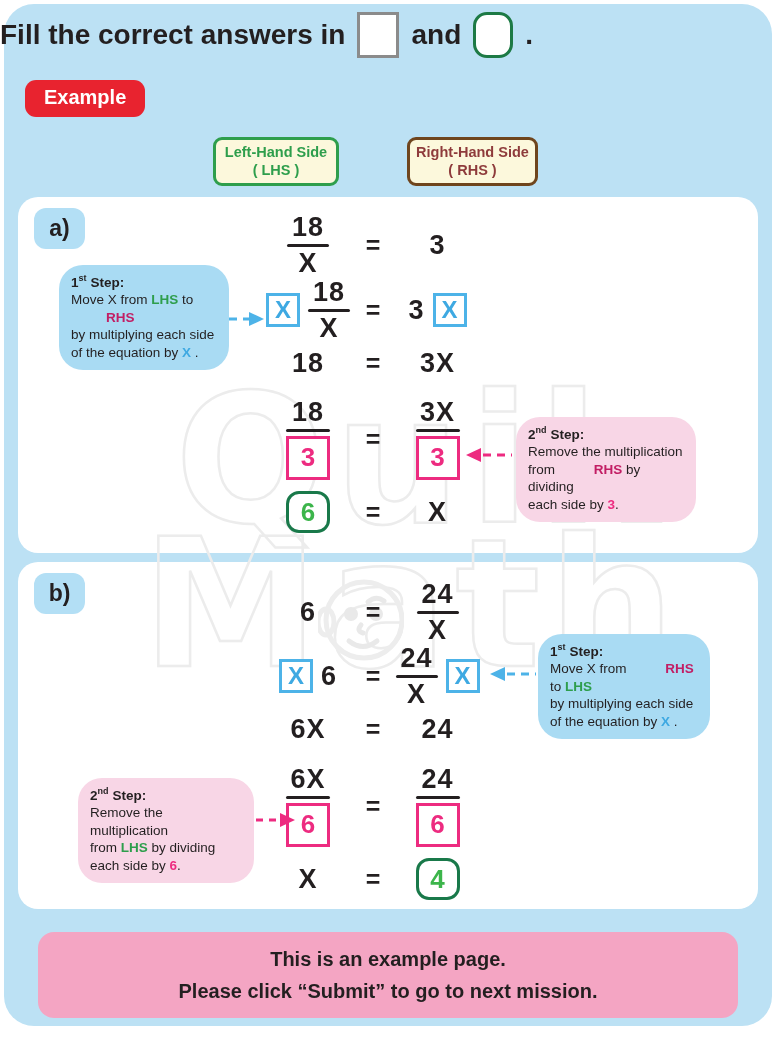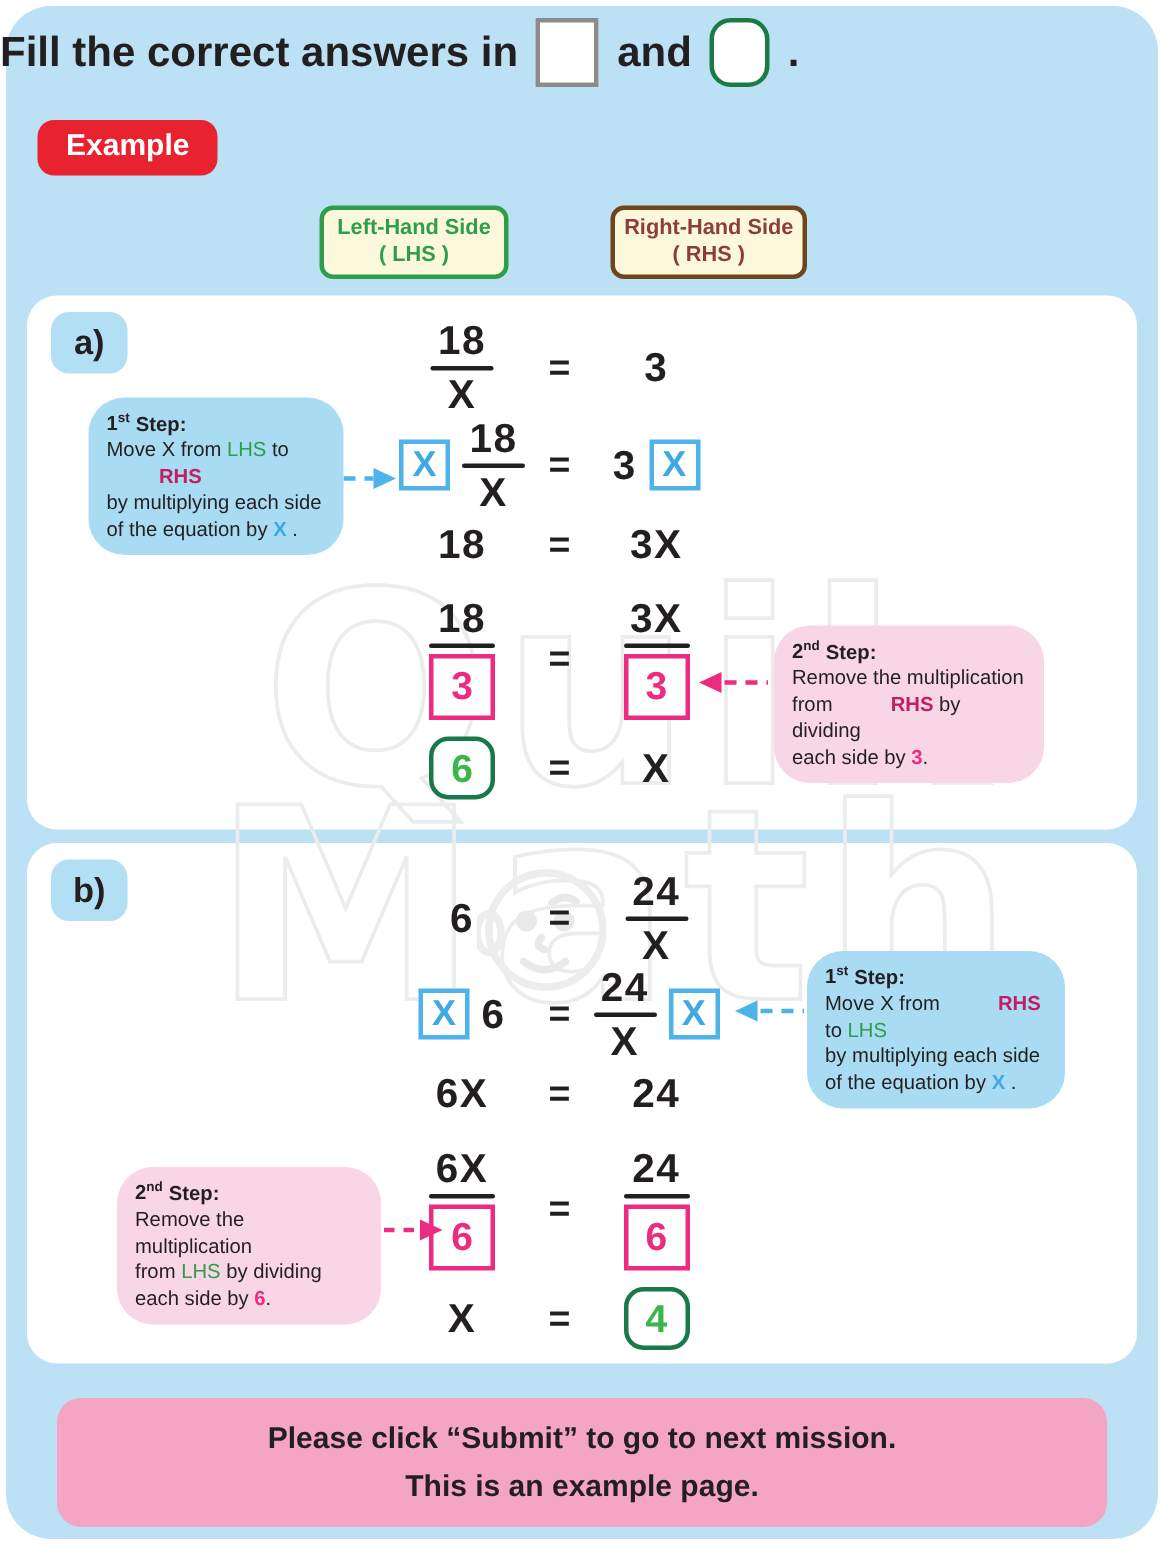--- a/index.html
+++ b/index.html
@@ -42,21 +42,21 @@
   .pink-box { width:44px; height:44px; border:3px solid #ed2b80; color:#ed2b80; background:#ffffff; display:flex; align-items:center; justify-content:center; font-size:26px; font-weight:bold; margin-top:2px; }
   .green-box { width:44px; height:42px; border:3px solid #19794a; border-radius:13px; color:#3cb54b; background:#ffffff; display:flex; align-items:center; justify-content:center; font-size:26px; font-weight:bold; }
 
   
   .callout { position:absolute; border-radius:24px; padding:8px 10px 9px 12px; font-size:13.5px; line-height:1.3; }
   .callout .co-title { font-weight:bold; font-size:13.5px; }
   .callout .co-title sup { font-size:9px; }
   .callout .co-title .co-word { margin-left:4px; }
   .co-blue { background:#a9dbf3; }
   .co-pink { background:#f8d6e6; }
-  .c-green { color:#2e9e4c; font-weight:normal; }
+  .c-green { color:#2e9e4c; font-weight:bold; }
   .c-magenta { color:#c21e64; font-weight:bold;padding-left:35px; }
   .c-blue { color:#3ea9e2; font-weight:bold; }
   .c-pink { color:#ed2b80; font-weight:bold; }
   .arrow { position:absolute; }
 
   
   .wm { position:absolute; z-index:0; font-family:"DejaVu Sans", sans-serif; font-weight:bold; letter-spacing:8px; font-size:178px; line-height:1; color:#f1f1f1; pointer-events:none; user-select:none; }
   @supports (-webkit-text-stroke: 2px #000) {
     .wm { color:transparent; -webkit-text-stroke:2.5px #ececec; }
   }
@@ -294,16 +294,16 @@
     <circle cx="46" cy="42" r="38" fill="none" stroke="#ededed" stroke-width="5"></circle>
     <ellipse cx="8" cy="44" rx="8" ry="13" fill="none" stroke="#ededed" stroke-width="5"></ellipse>
     <circle cx="33" cy="36" r="7" fill="#e9e9e9"></circle>
     <circle cx="58" cy="36" r="7" fill="#e9e9e9"></circle>
     <path d="M50 24 q8 -7 16 -1" fill="none" stroke="#e9e9e9" stroke-width="5" stroke-linecap="round"></path>
     <path d="M43 47 q-5 6 2 8" fill="none" stroke="#e9e9e9" stroke-width="5" stroke-linecap="round"></path>
     <path d="M31 63 q14 11 28 0" fill="none" stroke="#e9e9e9" stroke-width="5" stroke-linecap="round"></path>
   </svg>
 
   <div class="footer">
+    <div>This is an example page.</div>
     <div>Please click “Submit” to go to next mission.</div>
-    <div>This is an example page.</div>
   </div>
 </div>
 
 </body></html>

